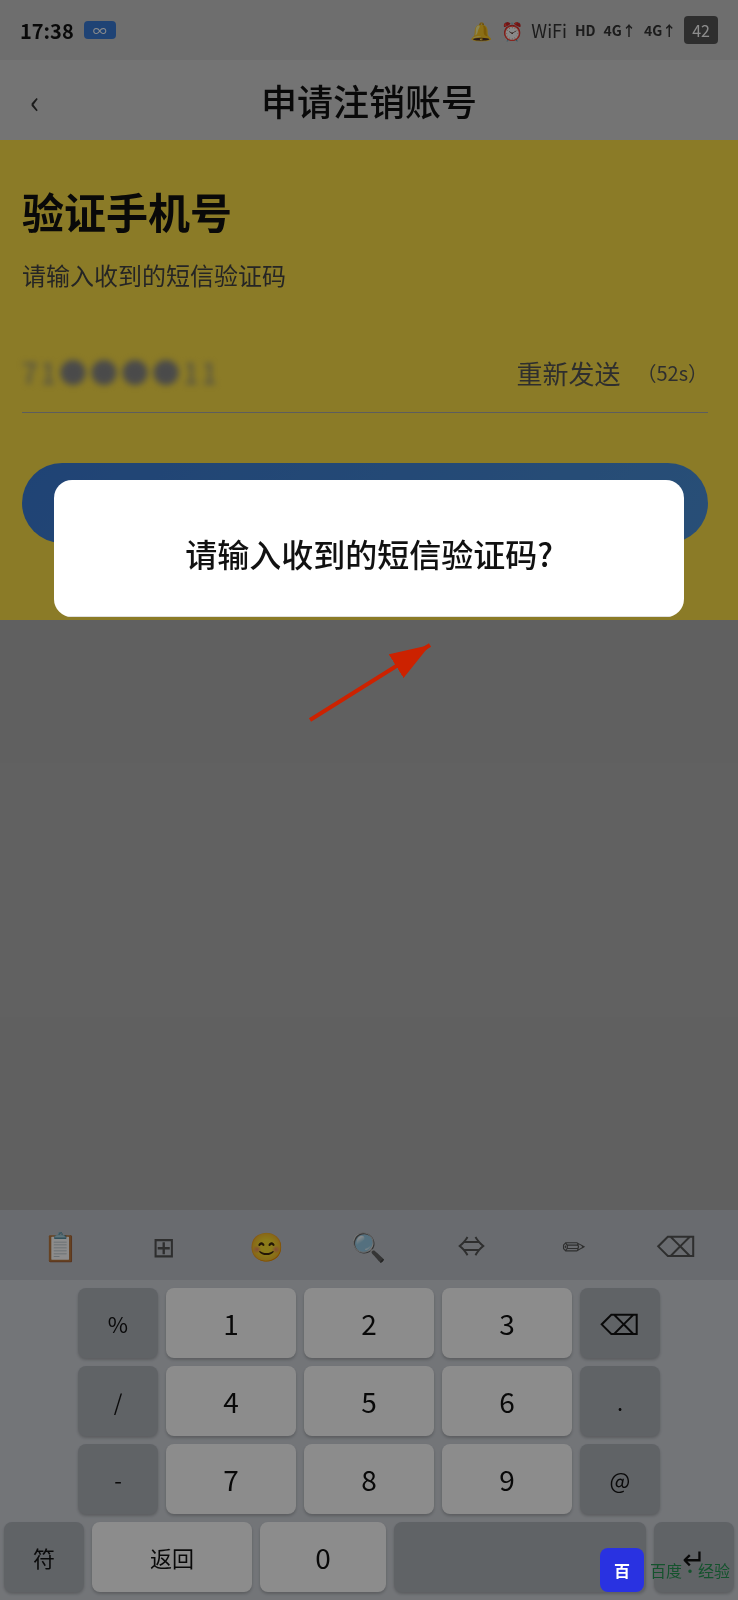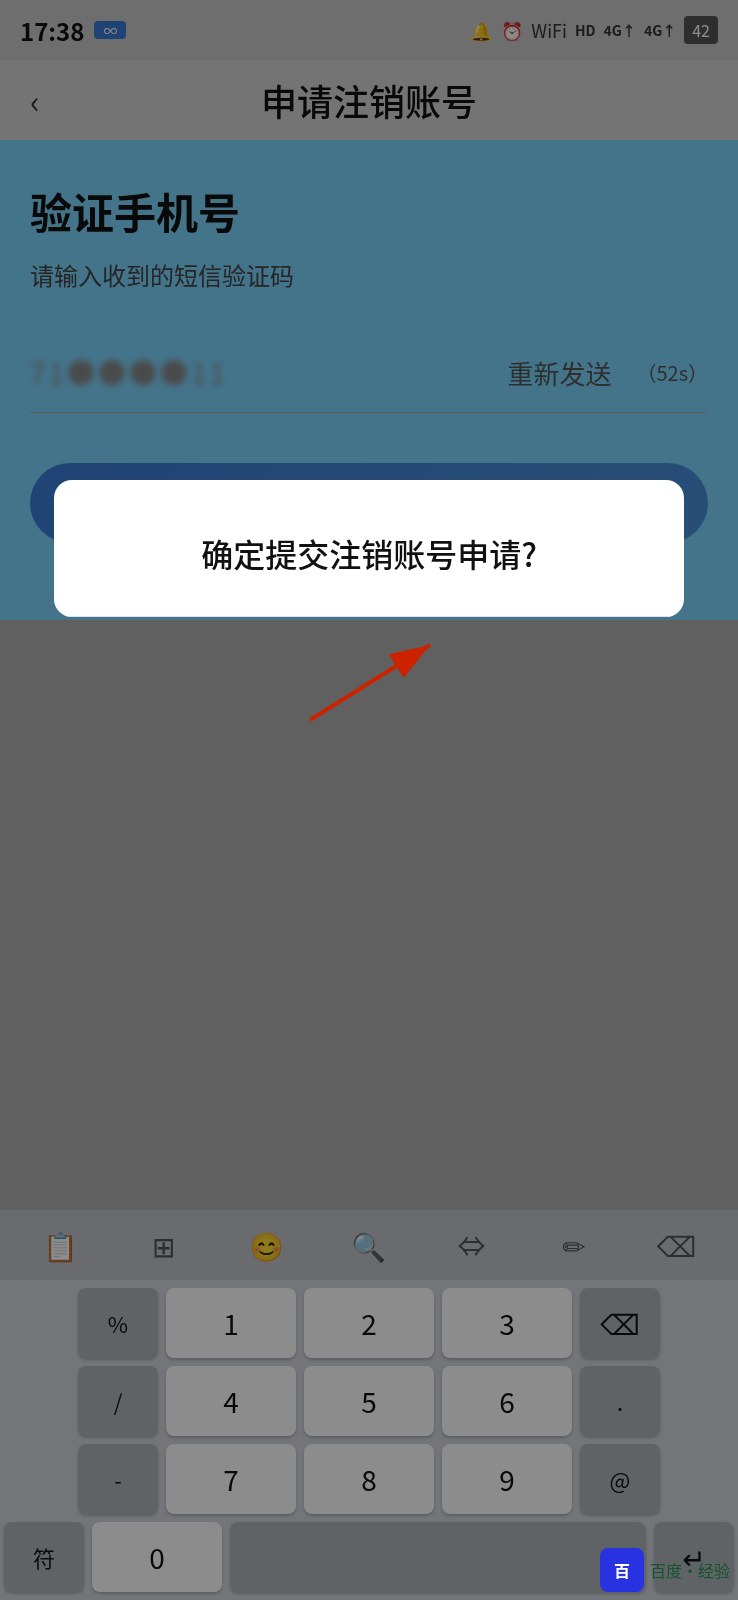--- a/index.html
+++ b/index.html
@@ -21,21 +21,21 @@
       background: #c8c8c8;
       height: 60px;
       padding: 0 20px;
     }
     .status-bar-left {
       display: flex;
       align-items: center;
       gap: 10px;
     }
     .status-time {
-      font-size: 24px;
+      font-size: 20px;
       font-weight: 600;
       color: #111;
     }
     .status-infinity {
       width: 32px;
       height: 18px;
       background: #3a7bd5;
       border-radius: 4px;
       display: flex;
       align-items: center;
@@ -79,22 +79,22 @@
       position: absolute;
       left: 50%;
       transform: translateX(-50%);
       font-size: 36px;
       font-weight: 500;
       color: #111;
     }
 
     
     .main-content {
-      background: #7dd3fc;
-      padding: 40px 30px 20px 30px;
+      background: #fde047;
+      padding: 40px 30px 20px 22px;
       min-height: 480px;
     }
     .section-title {
       font-size: 42px;
       font-weight: 700;
       color: #111;
       margin-bottom: 16px;
     }
     .section-subtitle {
       font-size: 24px;
@@ -114,21 +114,21 @@
     .phone-masked {
       font-size: 28px;
       color: #888;
       letter-spacing: 3px;
       filter: blur(3px);
       user-select: none;
     }
     .resend-area {
       display: flex;
       align-items: center;
-      gap: 25px;
+      gap: 16px;
     }
     .resend-text {
       font-size: 26px;
       color: #555;
     }
     .resend-timer {
       font-size: 20px;
       color: #555;
     }
 
@@ -355,21 +355,21 @@
 
   <div class="verify-btn-wrap">
     <button class="verify-btn">验证</button>
   </div>
 </div>
 
 <div class="overlay"></div>
 
 <div class="dialog">
   <div class="dialog-body">
-    <span class="dialog-message">确定提交注销账号申请?</span>
+    <span class="dialog-message">请输入收到的短信验证码?</span>
   </div>
   <div class="dialog-actions">
   </div>
 </div>
 
 <div class="arrow-annotation">
   <svg viewBox="0 0 160 100" width="160" height="100">
     <defs>
       <marker id="arrowhead" markerWidth="10" markerHeight="7" refX="10" refY="3.5" orient="auto">
         <polygon points="0 0, 10 3.5, 0 7" fill="#cc2200"></polygon>
@@ -412,20 +412,21 @@
     <div class="key-row">
       <div class="key special">-</div>
       <div class="key">7</div>
       <div class="key">8</div>
       <div class="key">9</div>
       <div class="key special">@</div>
     </div>
 
     <div class="key-row">
       <div class="key special">符</div>
+      <div class="key wide" style="max-width:160px;flex:0 0 160px;font-size:22px;">返回</div>
       <div class="key">0</div>
       <div class="key space" style="flex:2;max-width:none;background:#b0b4bb;"></div>
       <div class="key enter">↵</div>
     </div>
   </div>
 </div>
 
 <div class="watermark">
   <div class="watermark-logo">百</div>
   <span class="watermark-text">百度·经验</span>

